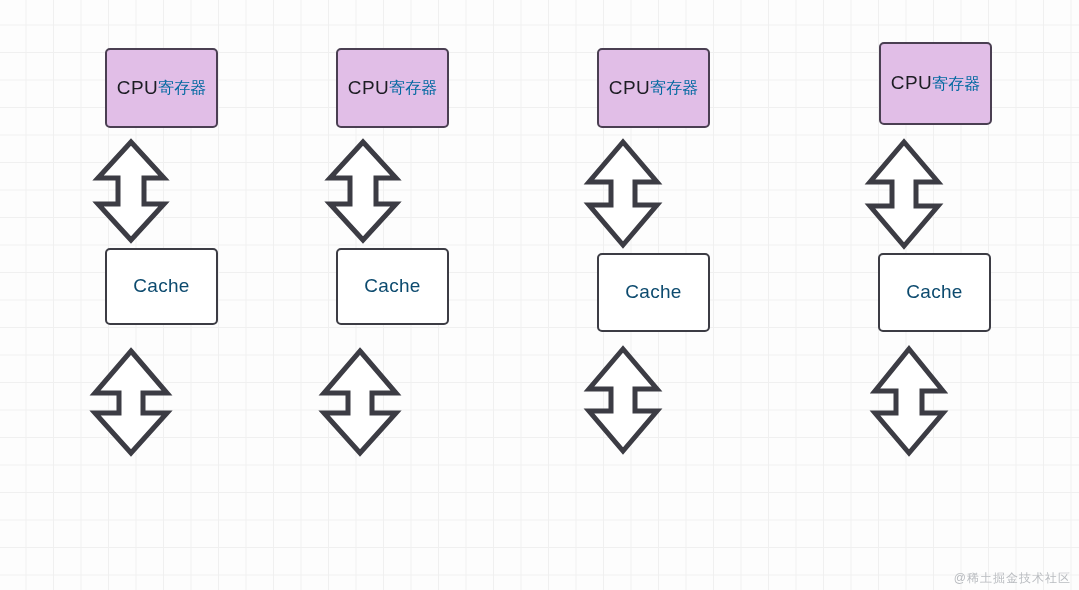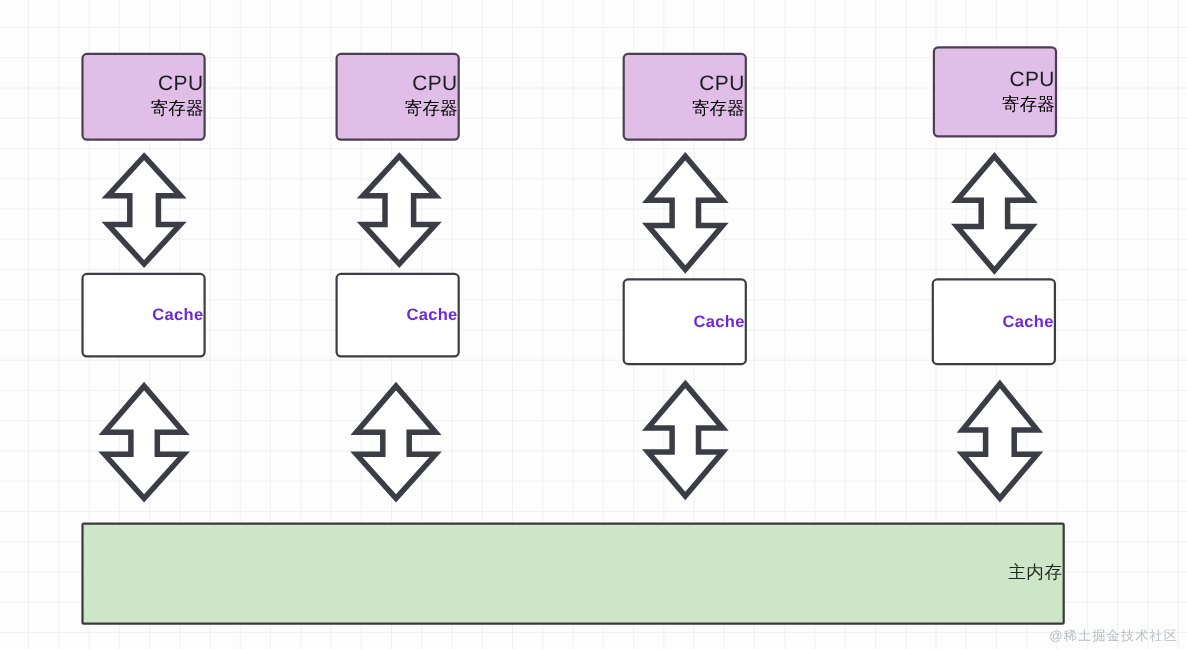--- a/index.html
+++ b/index.html
@@ -20,51 +20,51 @@
     background-position: -2px -3px;
     font-family: "Liberation Sans", "DejaVu Sans", sans-serif;
   }
 
   .node {
     position: absolute;
     box-sizing: border-box;
     border: 2px solid #3b3b42;
     border-radius: 5px;
     display: flex;
-    flex-direction: column;
-    align-items: flex-end;
+    flex-direction: row;
+    align-items: center;
     justify-content: center;
     text-align: center;
     line-height: 1.28;
+    margin-left: 31px;
   }
 
   .node.cpu {
     background: #e1bee7;
     border-color: #4a3f52;
   }
   .node.cpu .line1 {
     font-size: 19px;
     color: #1d1d24;
     letter-spacing: 0.4px;
   }
   .node.cpu .line2 {
     font-size: 16px;
-    color: #000000;
+    color: #0369a1;
     margin-top: 1px;
   }
 
   .node.cache {
     background: #ffffff;
     border-color: #3c3c44;
   }
   .node.cache .line1 {
-    font-size: 15px;
-    color: #6d28d9;
+    font-size: 19px;
+    color: #0c4a6e;
     letter-spacing: 0.3px;
-    font-weight: bold;
   }
 
   .node.memory {
     background: #cde6c7;
     border: 2px solid #3a3a3a;
     border-radius: 2px;
   }
   .node.memory .line1 {
     font-size: 16px;
     color: #1d2a1d;
@@ -181,19 +181,16 @@
   <div class="node cache" style="left:847px; top:253px; width:113px; height:79px;">
     <div class="line1">Cache</div>
   </div>
 
   <div class="arrow" style="left:872px; top:347px; width:74px; height:108px;">
     <svg viewBox="0 0 74 108" preserveAspectRatio="none">
       <polygon points="37,2 71,44 50,44 50,66 71,66 37,106 3,66 24,66 24,44 3,44"></polygon>
     </svg>
   </div>
 
-  <div class="node memory" style="left:74px; top:475px; width:894px; height:93px;">
-    <div class="line1">主内存</div>
-  </div>
 
   <div class="watermark">@稀土掘金技术社区</div>
 
 </div>
 
 </body></html>

